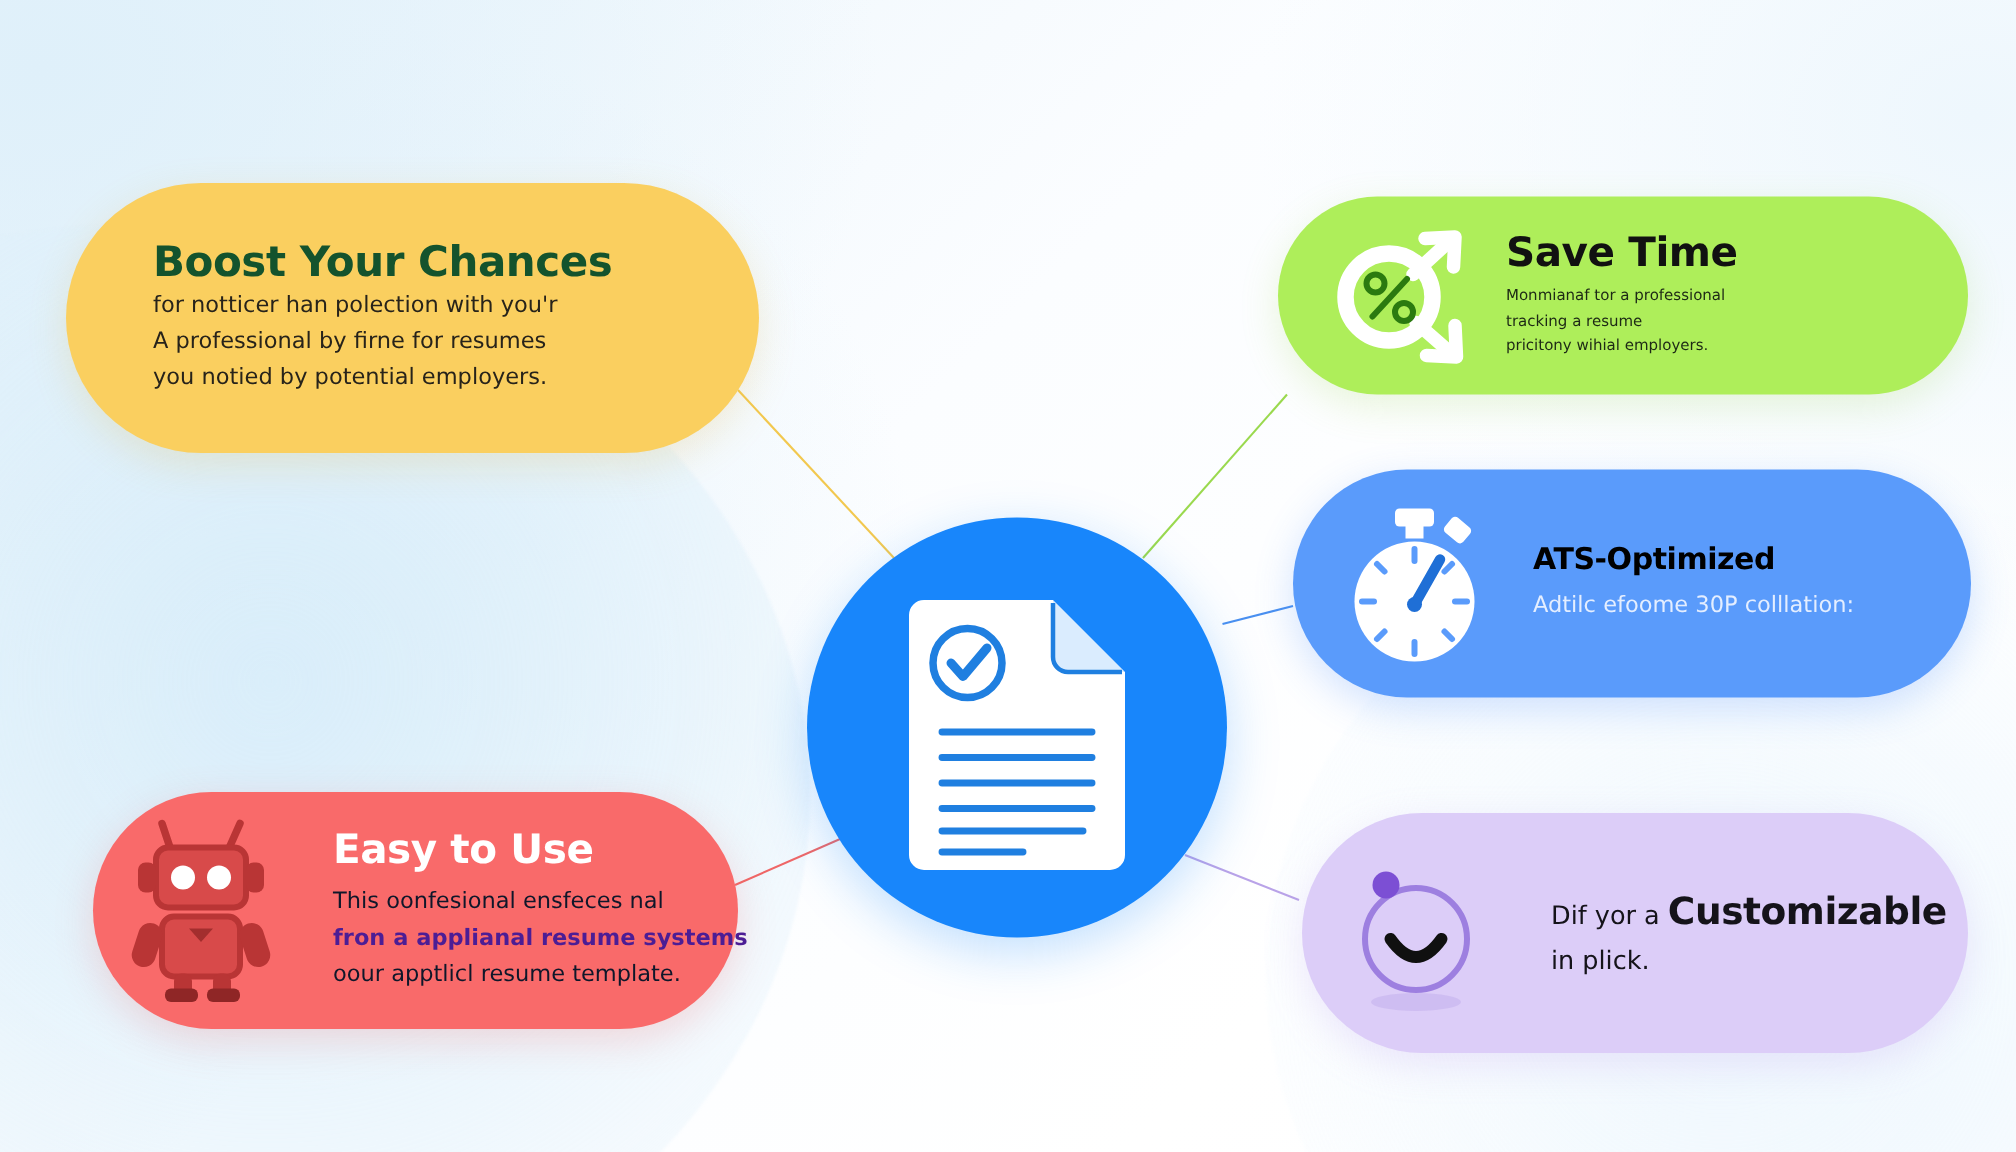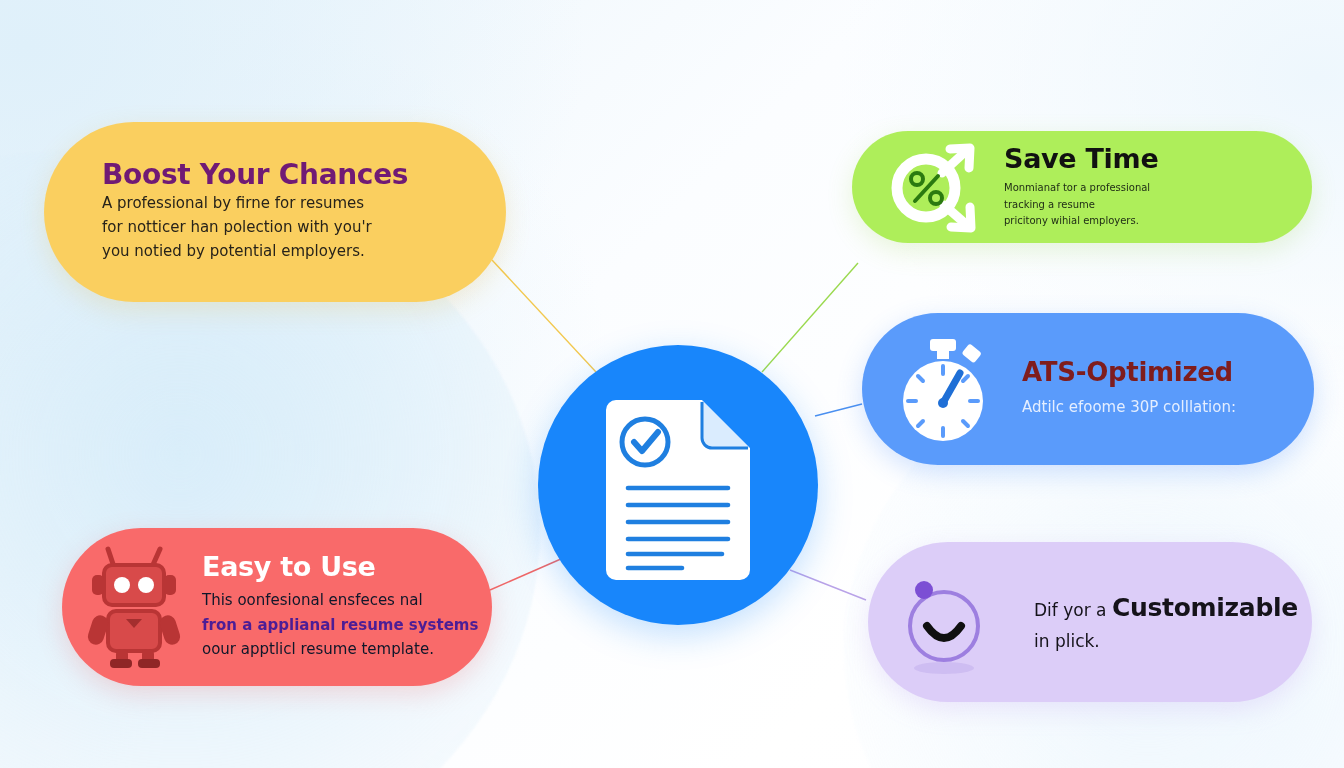--- a/index.html
+++ b/index.html
@@ -87,51 +87,51 @@
   }
 
   
   #card-boost {
     left: 44px; top: 122px;
     width: 462px; height: 180px;
     background: #facf5f;
     padding: 0 34px 0 58px;
     box-shadow: 0 8px 26px rgba(230,180,60,.20);
   }
-  #card-boost .card-title { font-size: 28px; color: #701a75; margin-bottom: 1px; }
+  #card-boost .card-title { font-size: 28px; color: #14532d; margin-bottom: 1px; }
   #card-boost .card-line  { font-size: 15px; color: #27231a; }
 
   #card-save {
     left: 852px; top: 131px;
-    width: 460px; height: 112px;
+    width: 460px; height: 132px;
     background: #aeee5a;
     padding: 0 22px 0 26px;
     gap: 22px;
     box-shadow: 0 8px 26px rgba(150,210,70,.20);
   }
   #card-save .card-title { font-size: 27px; color: #111; margin-bottom: 7px; }
   #card-save .card-line  { font-size: 10px; color: #1d2915; }
 
   #card-ats {
     left: 862px; top: 313px;
     width: 452px; height: 152px;
     background: #5a9bfb;
     padding: 0 22px 0 28px;
     gap: 24px;
     box-shadow: 0 8px 26px rgba(70,140,250,.24);
   }
-  #card-ats .card-title { font-size: 26px; color: #7f1d1d; margin-bottom: 8px; }
+  #card-ats .card-title { font-size: 20px; color: #000000; margin-bottom: 8px; }
   #card-ats .card-line  { font-size: 15px; color: #e4eeff; }
 
   #card-easy {
     left: 62px; top: 528px;
     width: 430px; height: 158px;
     background: #f96a6a;
     padding: 0 20px 0 22px;
-    gap: 14px;
+    gap: 34px;
     box-shadow: 0 8px 26px rgba(240,100,100,.22);
   }
   #card-easy .card-title { font-size: 27px; color: #ffffff; margin-bottom: 7px; }
   #card-easy .card-line  { font-size: 15px; color: #0f172a; }
   #card-easy .card-line.em { font-weight: 700; color: #4c1d95; }
 
   #card-custom {
     left: 868px; top: 542px;
     width: 444px; height: 160px;
     background: #dccdf8;
@@ -172,22 +172,22 @@
         <line x1="30" y1="149" x2="130" y2="149"></line>
         <line x1="30" y1="164" x2="124" y2="164"></line>
         <line x1="30" y1="178" x2="84" y2="178"></line>
       </g>
     </svg>
   </div>
 
   <div class="card" id="card-boost">
     <div class="card-body">
       <div class="card-title">Boost Your Chances</div>
+      <div class="card-line">for notticer han polection with you'r</div>
       <div class="card-line">A professional by firne for resumes</div>
-      <div class="card-line">for notticer han polection with you'r</div>
       <div class="card-line">you notied by potential employers.</div>
     </div>
   </div>
 
   <div class="card" id="card-save">
     <div class="card-icon">
       <svg width="104" height="104" viewBox="0 0 104 104">
         <circle cx="48" cy="53" r="29" fill="none" stroke="#ffffff" stroke-width="11"></circle>
         <g fill="none" stroke="#ffffff" stroke-width="9" stroke-linecap="round" stroke-linejoin="round">
           <path d="M64 38 L88 16"></path>

